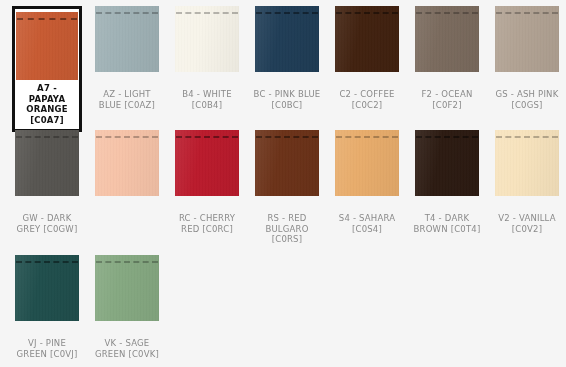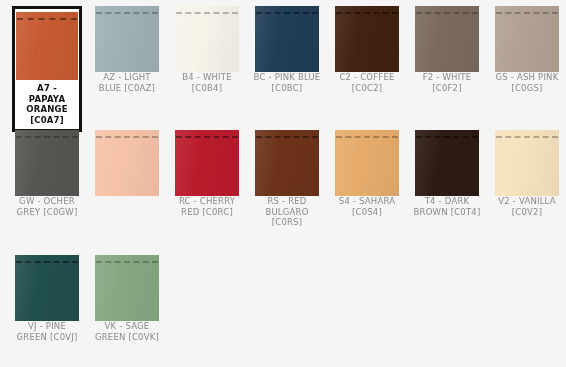--- a/index.html
+++ b/index.html
@@ -80,21 +80,21 @@
   }
   .stitch.light::after {
     border-top-color: rgba(0,0,0,0.26);
   }
   .swatch-label {
     font-size: 8.5px;
     line-height: 10.5px;
     text-align: center;
     color: #8a8a8a;
     letter-spacing: 0.2px;
-    padding: 0 1px 0 1px;
+    padding: 17px 1px 0 1px;
     word-break: break-word;
     font-weight: normal;
   }
   .swatch-cell.selected .swatch-label {
     color: #111111;
     font-weight: bold;
     background: #ffffff;
     width: 100%;
     box-sizing: border-box;
     padding: 3px 1px 4px 1px;
@@ -142,37 +142,37 @@
           <div class="stitch"></div>
         </div>
         <div class="swatch-label">C2 - COFFEE [C0C2]</div>
       </div>
     </div>
     <div class="swatch-cell">
       <div class="swatch-inner">
         <div class="swatch-chip" style="background: rgb(122, 106, 93);">
           <div class="stitch light"></div>
         </div>
-        <div class="swatch-label">F2 - WHITE [C0F2]</div>
+        <div class="swatch-label">F2 - OCEAN [C0F2]</div>
       </div>
     </div>
     <div class="swatch-cell">
       <div class="swatch-inner">
         <div class="swatch-chip" style="background: rgb(177, 162, 147);">
           <div class="stitch light"></div>
         </div>
         <div class="swatch-label">GS - ASH PINK [C0GS]</div>
       </div>
     </div>
     <div class="swatch-cell">
       <div class="swatch-inner">
         <div class="swatch-chip" style="background: rgb(87, 85, 81);">
           <div class="stitch light"></div>
         </div>
-        <div class="swatch-label">GW - OCHER GREY [C0GW]</div>
+        <div class="swatch-label">GW - DARK GREY [C0GW]</div>
       </div>
     </div>
     <div class="swatch-cell">
       <div class="swatch-inner">
         <div class="swatch-chip" style="background: rgb(246, 195, 168);">
           <div class="stitch light"></div>
         </div>
       </div>
     </div>
     <div class="swatch-cell">

